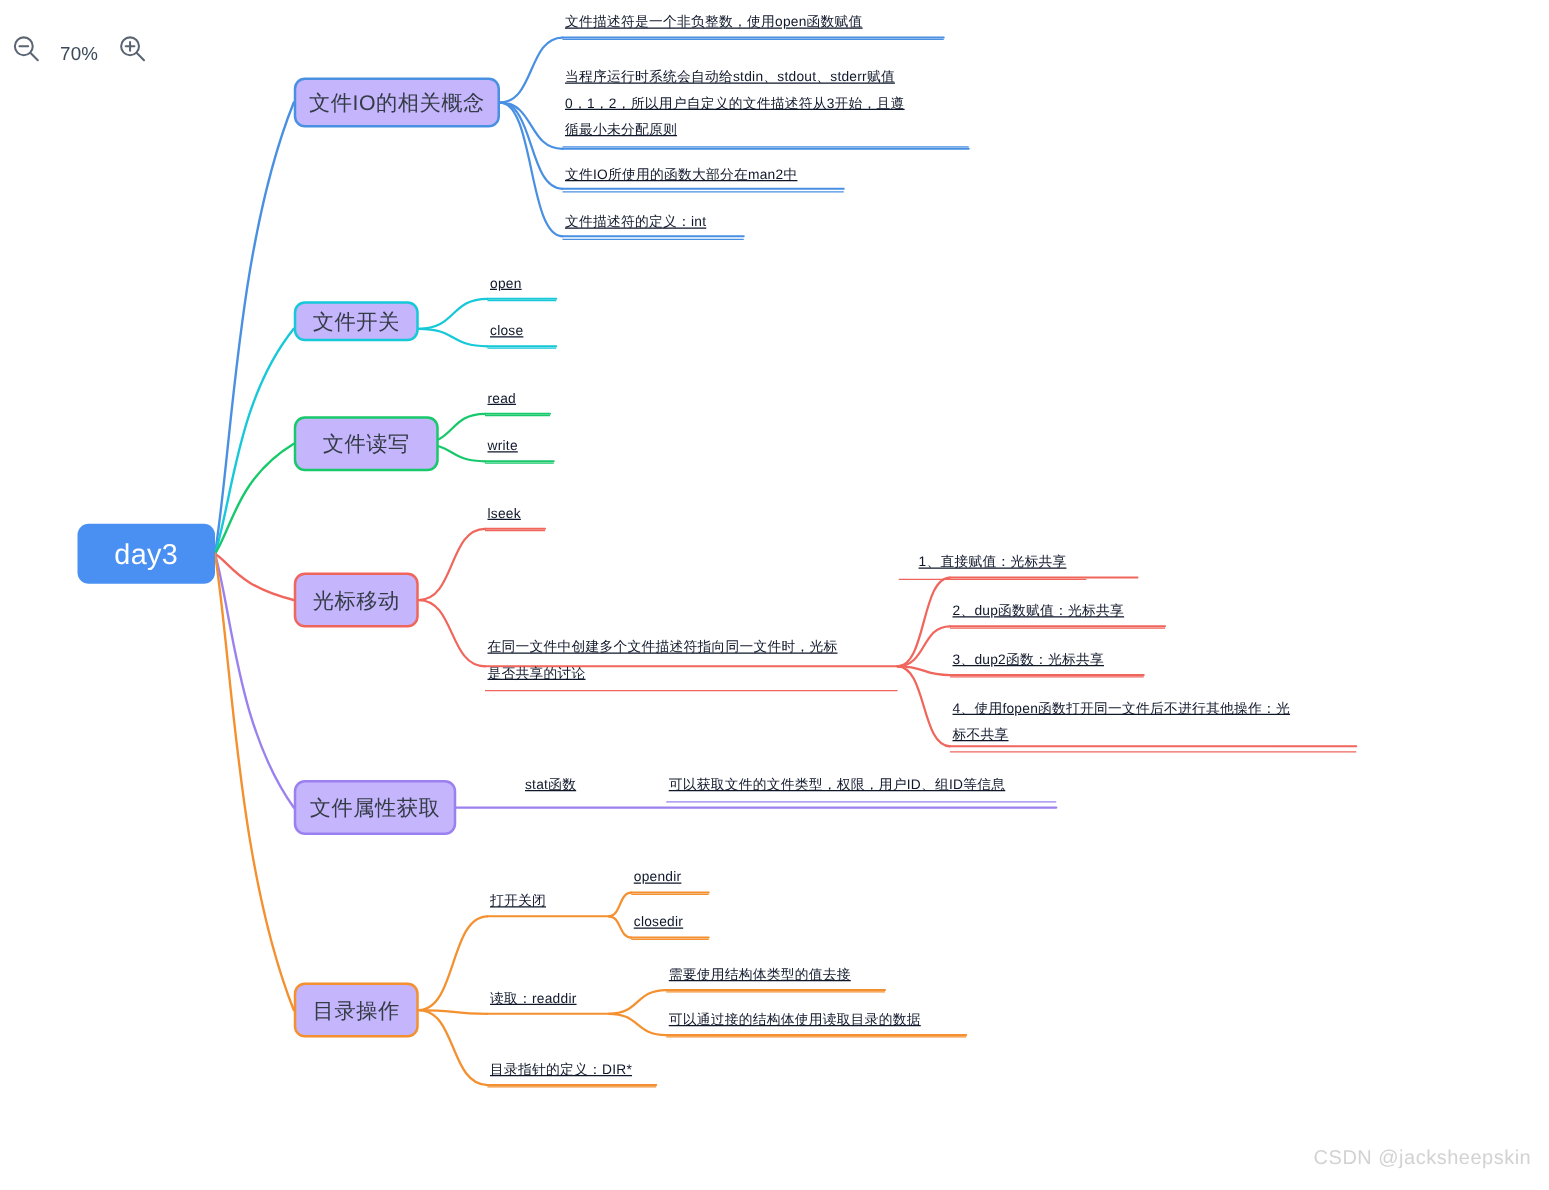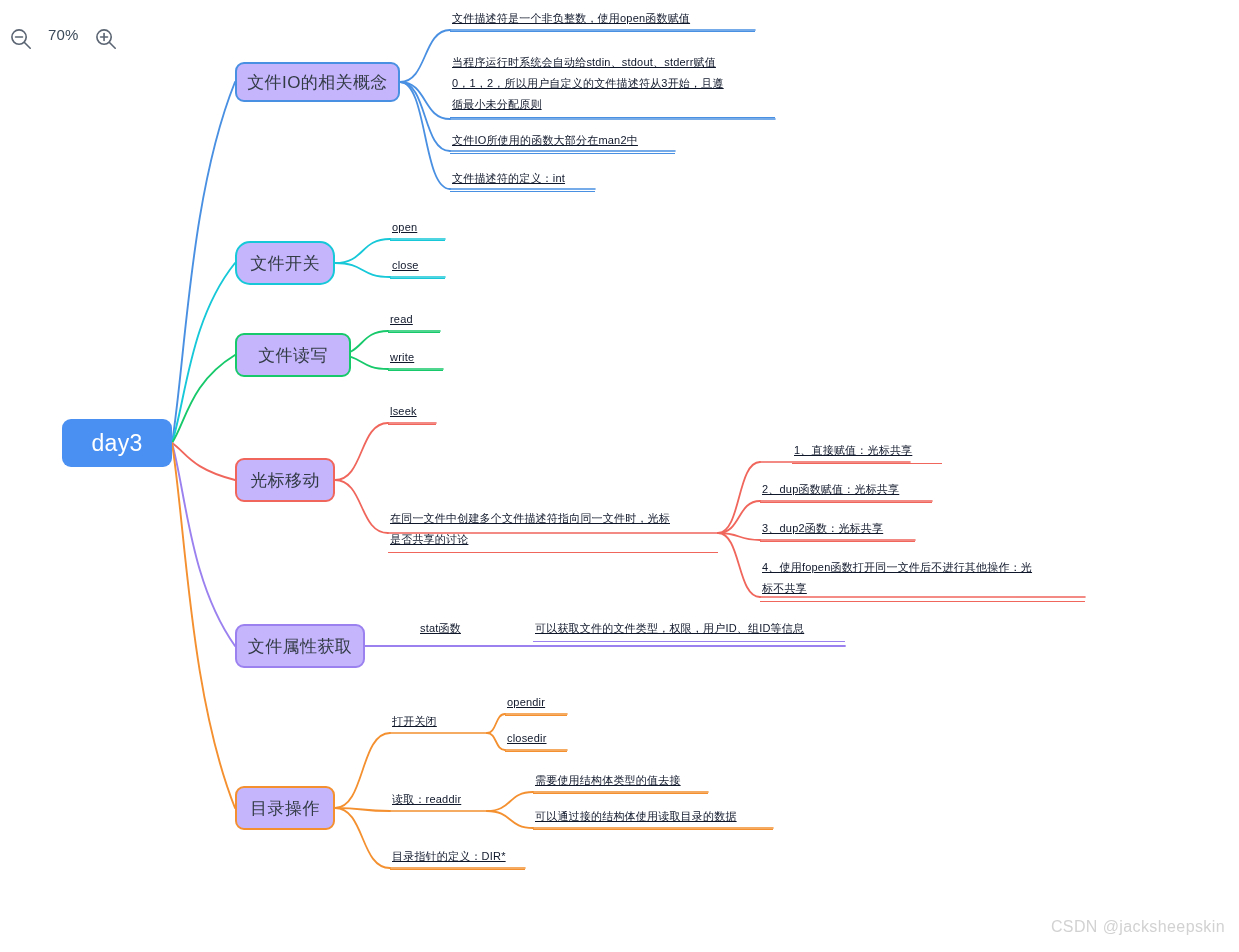--- a/index.html
+++ b/index.html
@@ -14,21 +14,21 @@
     overflow: hidden;
     font-family: "Liberation Sans", "DejaVu Sans", sans-serif;
   }
 
   
   #zoom-toolbar {
     position: absolute;
     left: 8px;
     top: 26px;
     display: flex;
-    align-items: flex-start;
+    align-items: flex-end;
     gap: 14px;
     z-index: 30;
   }
   #zoom-toolbar .zoom-btn {
     width: 26px;
     height: 26px;
     cursor: pointer;
     color: #5a6472;
     display: block;
   }
@@ -224,21 +224,21 @@
 0，1，2，所以用户自定义的文件描述符从3开始，且遵
 循最小未分配原则</span>
     </div>
     <div class="leaf" style="left: 450px; top: 130px; width: 225px; border-bottom: 1.6px solid rgb(74, 144, 226);">
       <span class="leaf-text">文件IO所使用的函数大部分在man2中</span>
     </div>
     <div class="leaf" style="left: 450px; top: 168px; width: 145px; border-bottom: 1.6px solid rgb(74, 144, 226);">
       <span class="leaf-text">文件描述符的定义：int</span>
     </div>
 
-    <div class="topic-box" style="left: 235px; top: 241px; width: 100px; height: 44px; border-color: rgb(22, 200, 216); border-radius: 15px;">
+    <div class="topic-box" style="left: 235px; top: 241px; width: 100px; height: 32px; border-color: rgb(22, 200, 216);">
       <span class="label">文件开关</span>
     </div>
     <div class="leaf" style="left: 390px; top: 217px; width: 55px; border-bottom: 1.6px solid rgb(22, 200, 216);">
       <span class="leaf-text">open</span>
     </div>
     <div class="leaf" style="left: 390px; top: 255px; width: 55px; border-bottom: 1.6px solid rgb(22, 200, 216);">
       <span class="leaf-text">close</span>
     </div>
 
     <div class="topic-box" style="left: 235px; top: 333px; width: 116px; height: 44px; border-color: rgb(24, 201, 107);">
@@ -254,21 +254,21 @@
     <div class="topic-box" style="left: 235px; top: 458px; width: 100px; height: 44px; border-color: rgb(240, 102, 92);">
       <span class="label">光标移动</span>
     </div>
     <div class="leaf" style="left: 388px; top: 401px; width: 48px; border-bottom: 1.6px solid rgb(240, 102, 92);">
       <span class="leaf-text">lseek</span>
     </div>
     <div class="leaf" style="left: 388px; top: 508px; width: 330px; border-bottom: 1.6px solid rgb(240, 102, 92);">
       <span class="leaf-text">在同一文件中创建多个文件描述符指向同一文件时，光标
 是否共享的讨论</span>
     </div>
-    <div class="leaf" style="left: 792px; top: 440px; width: 150px; border-bottom: 1.6px solid rgb(240, 102, 92);">
+    <div class="leaf" style="left: 719px; top: 440px; width: 150px; border-bottom: 1.6px solid rgb(240, 102, 92); text-align: center;">
       <span class="leaf-text">1、直接赋值：光标共享</span>
     </div>
     <div class="leaf" style="left: 760px; top: 479px; width: 172px; border-bottom: 1.6px solid rgb(240, 102, 92);">
       <span class="leaf-text">2、dup函数赋值：光标共享</span>
     </div>
     <div class="leaf" style="left: 760px; top: 518px; width: 155px; border-bottom: 1.6px solid rgb(240, 102, 92);">
       <span class="leaf-text">3、dup2函数：光标共享</span>
     </div>
     <div class="leaf" style="left: 760px; top: 557px; width: 325px; border-bottom: 1.6px solid rgb(240, 102, 92);">
       <span class="leaf-text">4、使用fopen函数打开同一文件后不进行其他操作：光

